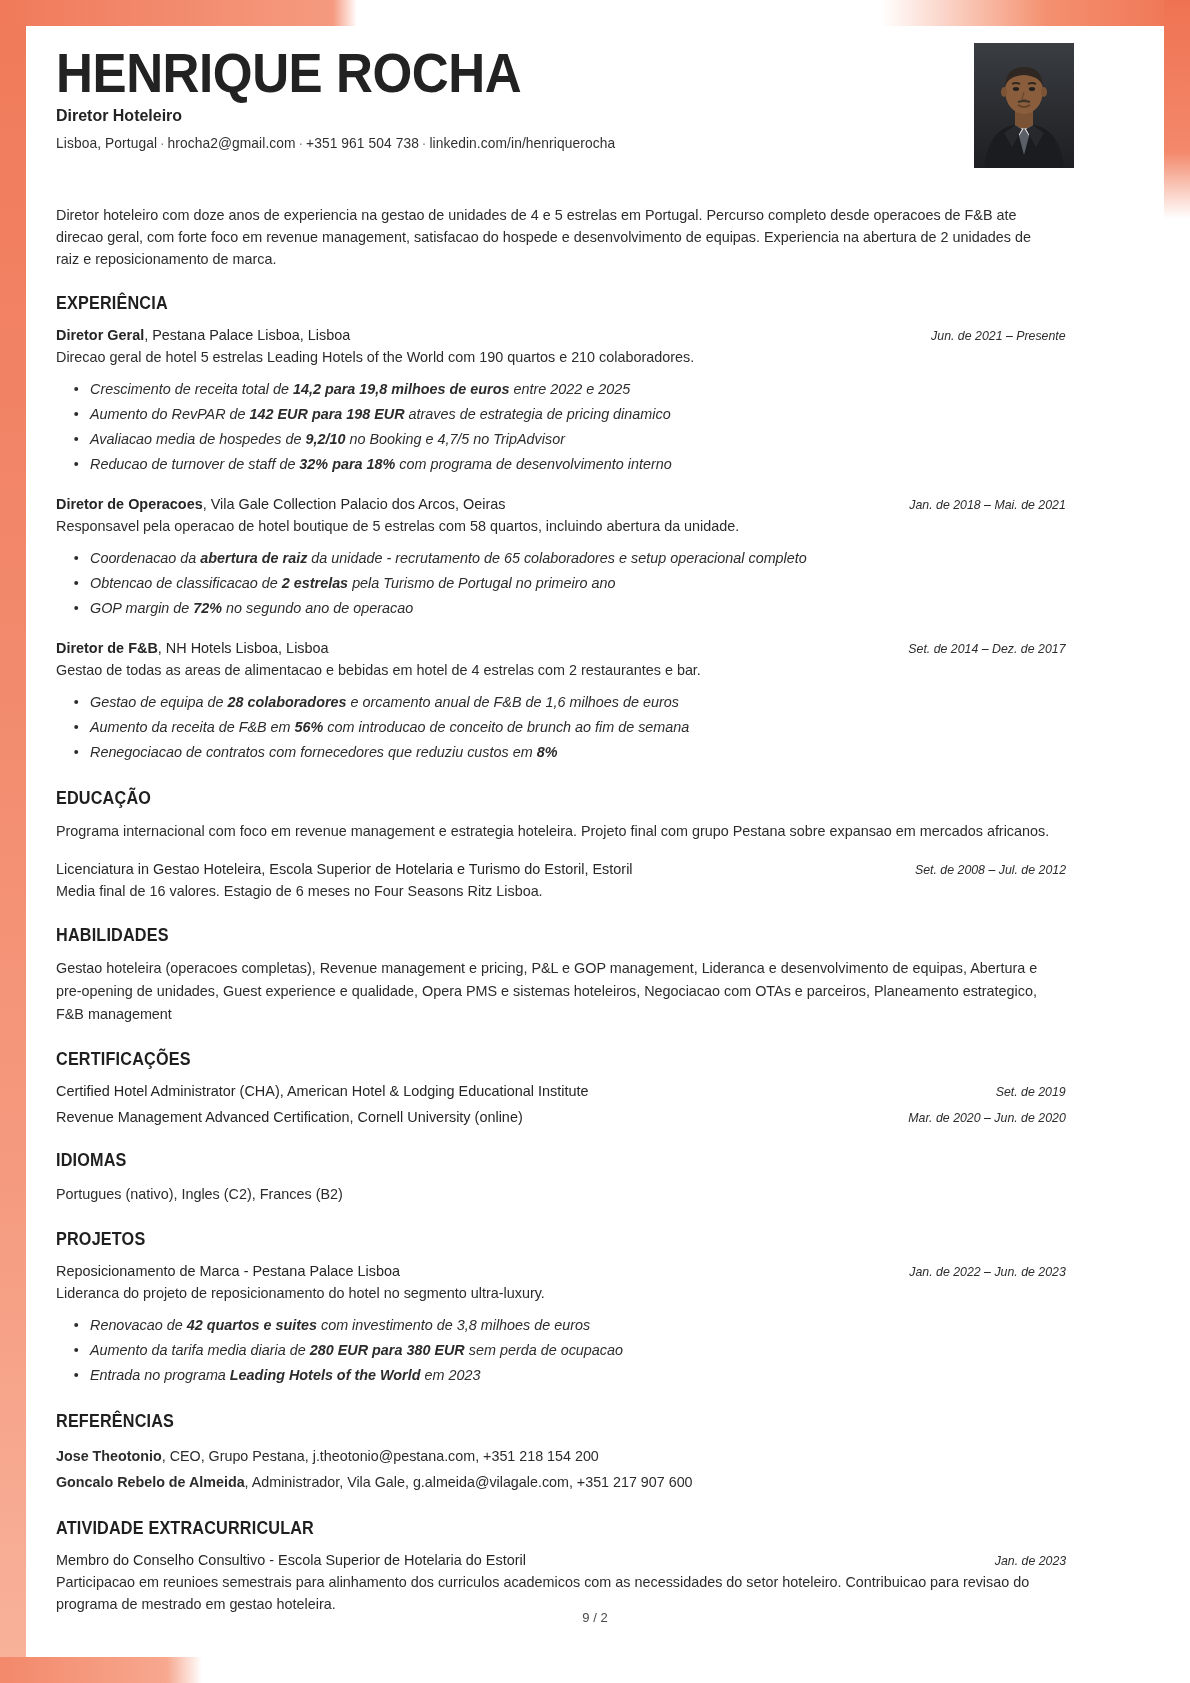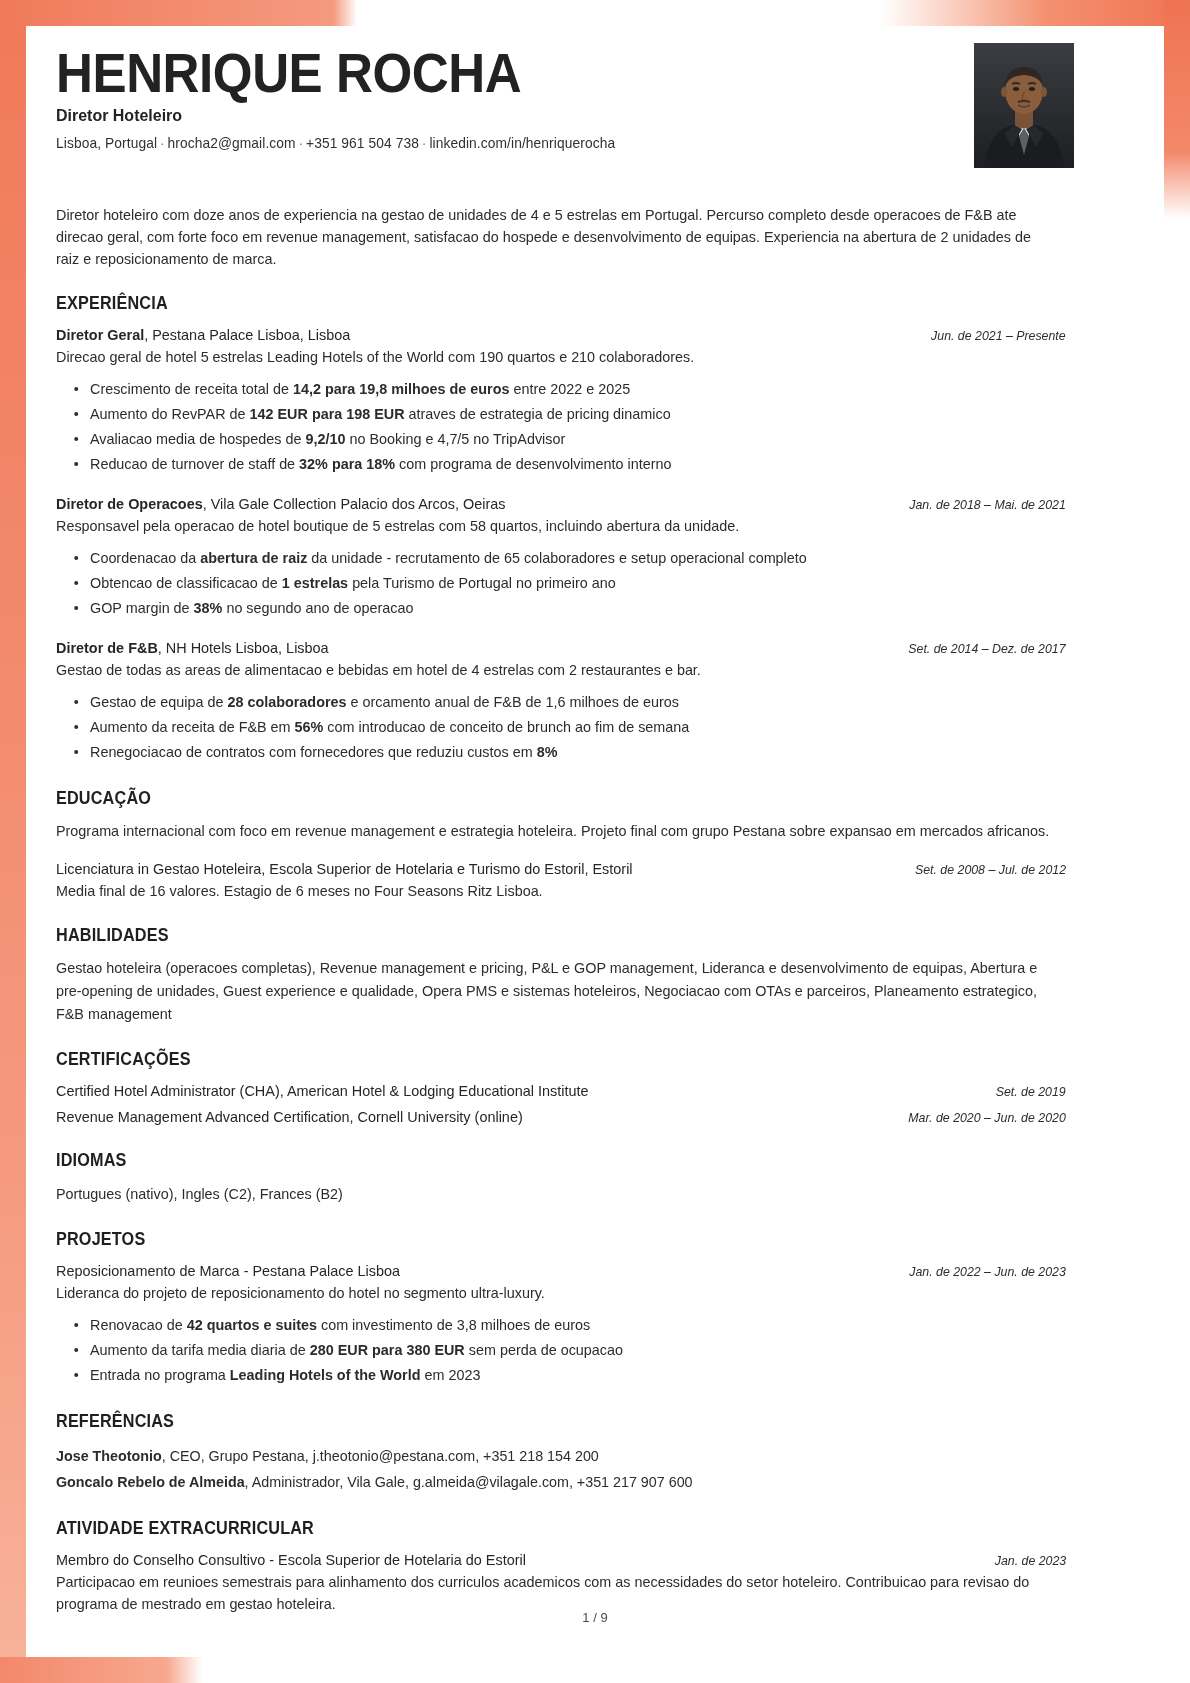--- a/index.html
+++ b/index.html
@@ -85,21 +85,21 @@
   .entry-date{
     font-size:13px;font-style:italic;color:#2d2d2d;white-space:nowrap;
     text-align:right;flex-shrink:0;
     transform:scaleX(0.95);transform-origin:right center;
   }
   .entry-desc{
     font-size:14.6px;line-height:22px;color:#2c2c2c;margin-top:1px;
     transform:scaleX(0.985);transform-origin:left center;
   }
   ul.bullets{
-    margin:9px 0 0 0;padding:0 0 0 34px;list-style:none;
+    margin:9px 0 0 0;padding:0 0 0 34px;list-style:none;font-style:italic;
   }
   ul.bullets li{
     font-size:14.6px;line-height:25px;color:#2c2c2c;position:relative;
     transform:scaleX(0.985);transform-origin:left center;
   }
   ul.bullets li:before{
     content:"";position:absolute;left:-16px;top:10px;
     width:4px;height:4px;border-radius:50%;background:#2c2c2c;
   }
   ul.bullets li b{font-weight:700;}
@@ -208,22 +208,22 @@
             </ul>
           </div>
           <div class="entry">
             <div class="entry-head">
               <div class="entry-title"><b>Diretor de Operacoes</b>, Vila Gale Collection Palacio dos Arcos, Oeiras</div>
               <div class="entry-date">Jan. de 2018 – Mai. de 2021</div>
             </div>
             <div class="entry-desc">Responsavel pela operacao de hotel boutique de 5 estrelas com 58 quartos, incluindo abertura da unidade.</div>
             <ul class="bullets">
               <li>Coordenacao da <b>abertura de raiz</b> da unidade - recrutamento de 65 colaboradores e setup operacional completo</li>
-              <li>Obtencao de classificacao de <b>1 estrelas</b> pela Turismo de Portugal no primeiro ano</li>
-              <li>GOP margin de <b>38%</b> no segundo ano de operacao</li>
+              <li>Obtencao de classificacao de <b>2 estrelas</b> pela Turismo de Portugal no primeiro ano</li>
+              <li>GOP margin de <b>72%</b> no segundo ano de operacao</li>
             </ul>
           </div>
           <div class="entry">
             <div class="entry-head">
               <div class="entry-title"><b>Diretor de F&amp;B</b>, NH Hotels Lisboa, Lisboa</div>
               <div class="entry-date">Set. de 2014 – Dez. de 2017</div>
             </div>
             <div class="entry-desc">Gestao de todas as areas de alimentacao e bebidas em hotel de 4 estrelas com 2 restaurantes e bar.</div>
             <ul class="bullets">
               <li>Gestao de equipa de <b>28 colaboradores</b> e orcamento anual de F&amp;B de 1,6 milhoes de euros</li>
@@ -309,16 +309,16 @@
               <div class="entry-date">Jan. de 2023</div>
             </div>
             <div class="entry-desc">Participacao em reunioes semestrais para alinhamento dos curriculos academicos com as necessidades do setor hoteleiro. Contribuicao para revisao do programa de mestrado em gestao hoteleira.</div>
           </div>
         </div>
     </div>
 
   </div>
 
   <div class="footer">
-    <span>1 / 9</span>
+    <span>9 / 2</span>
   </div>
 
 </div>
 
 </body></html>

